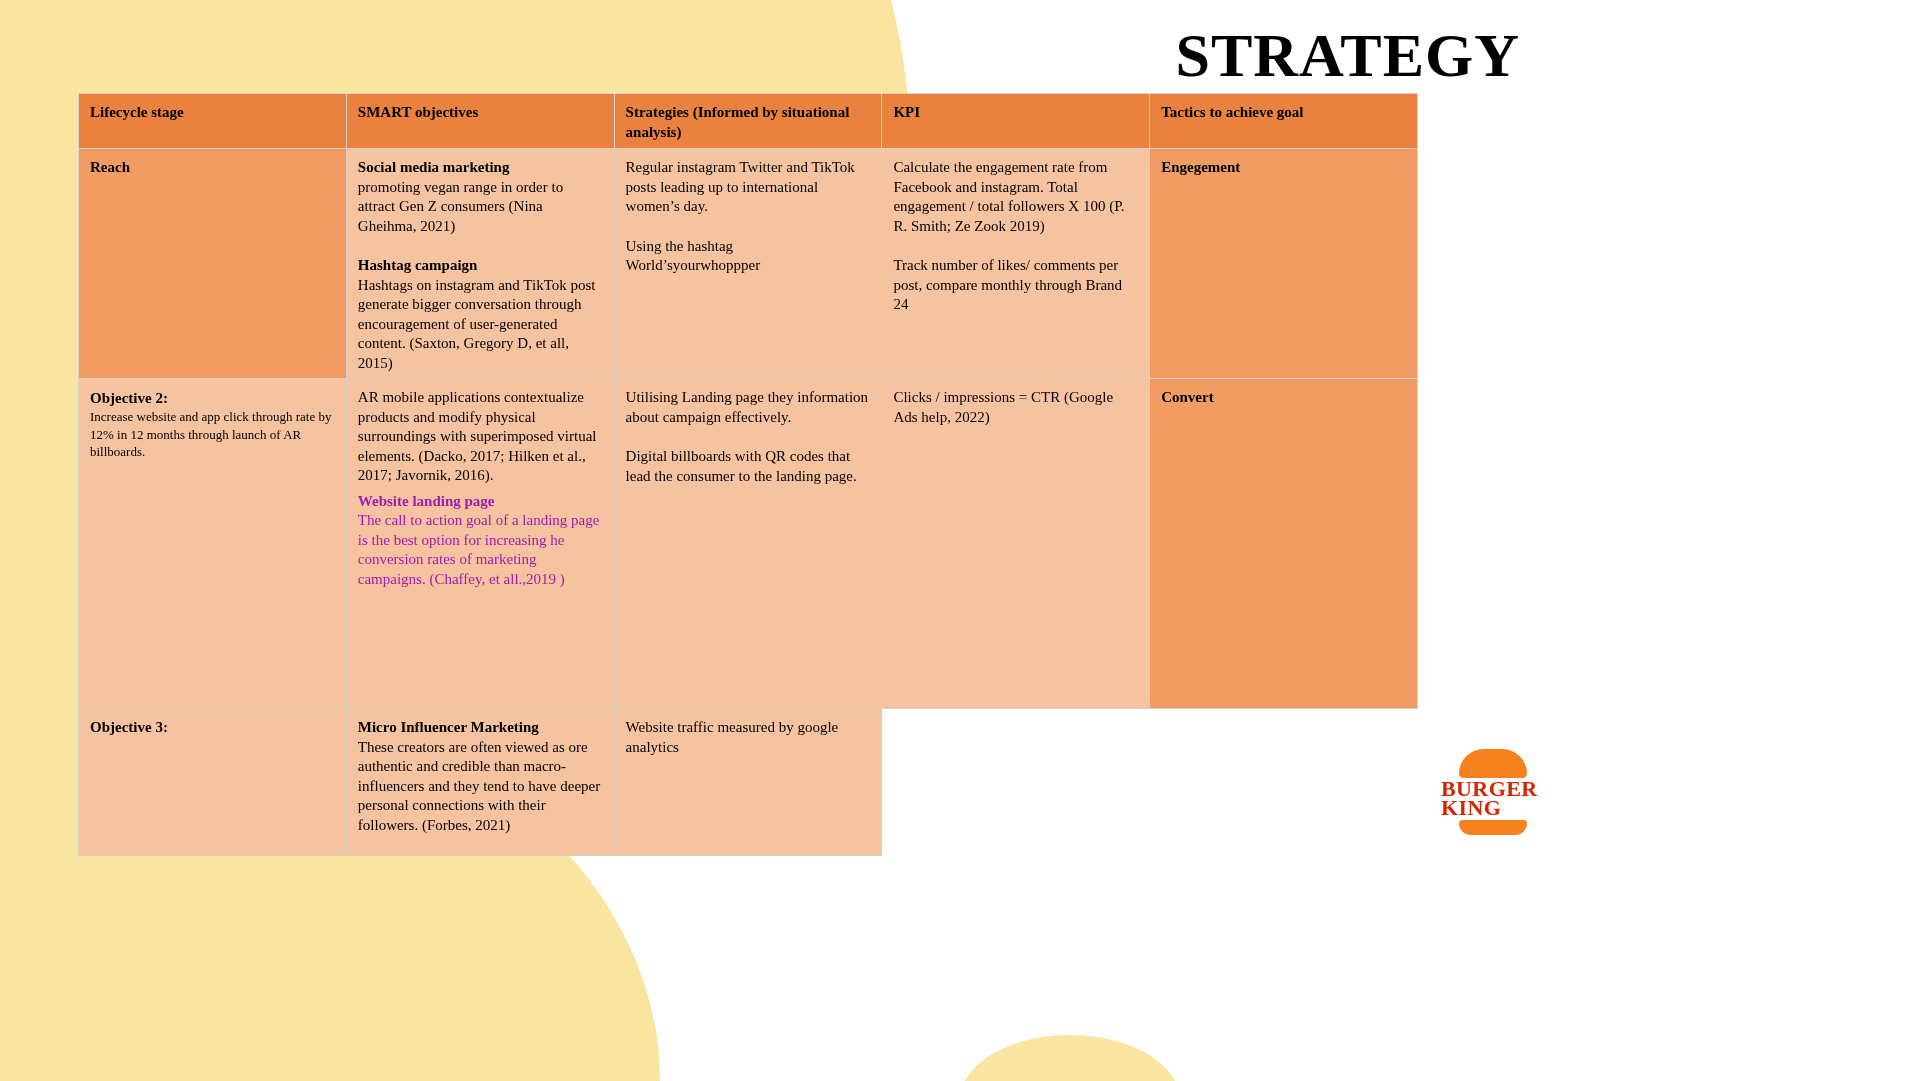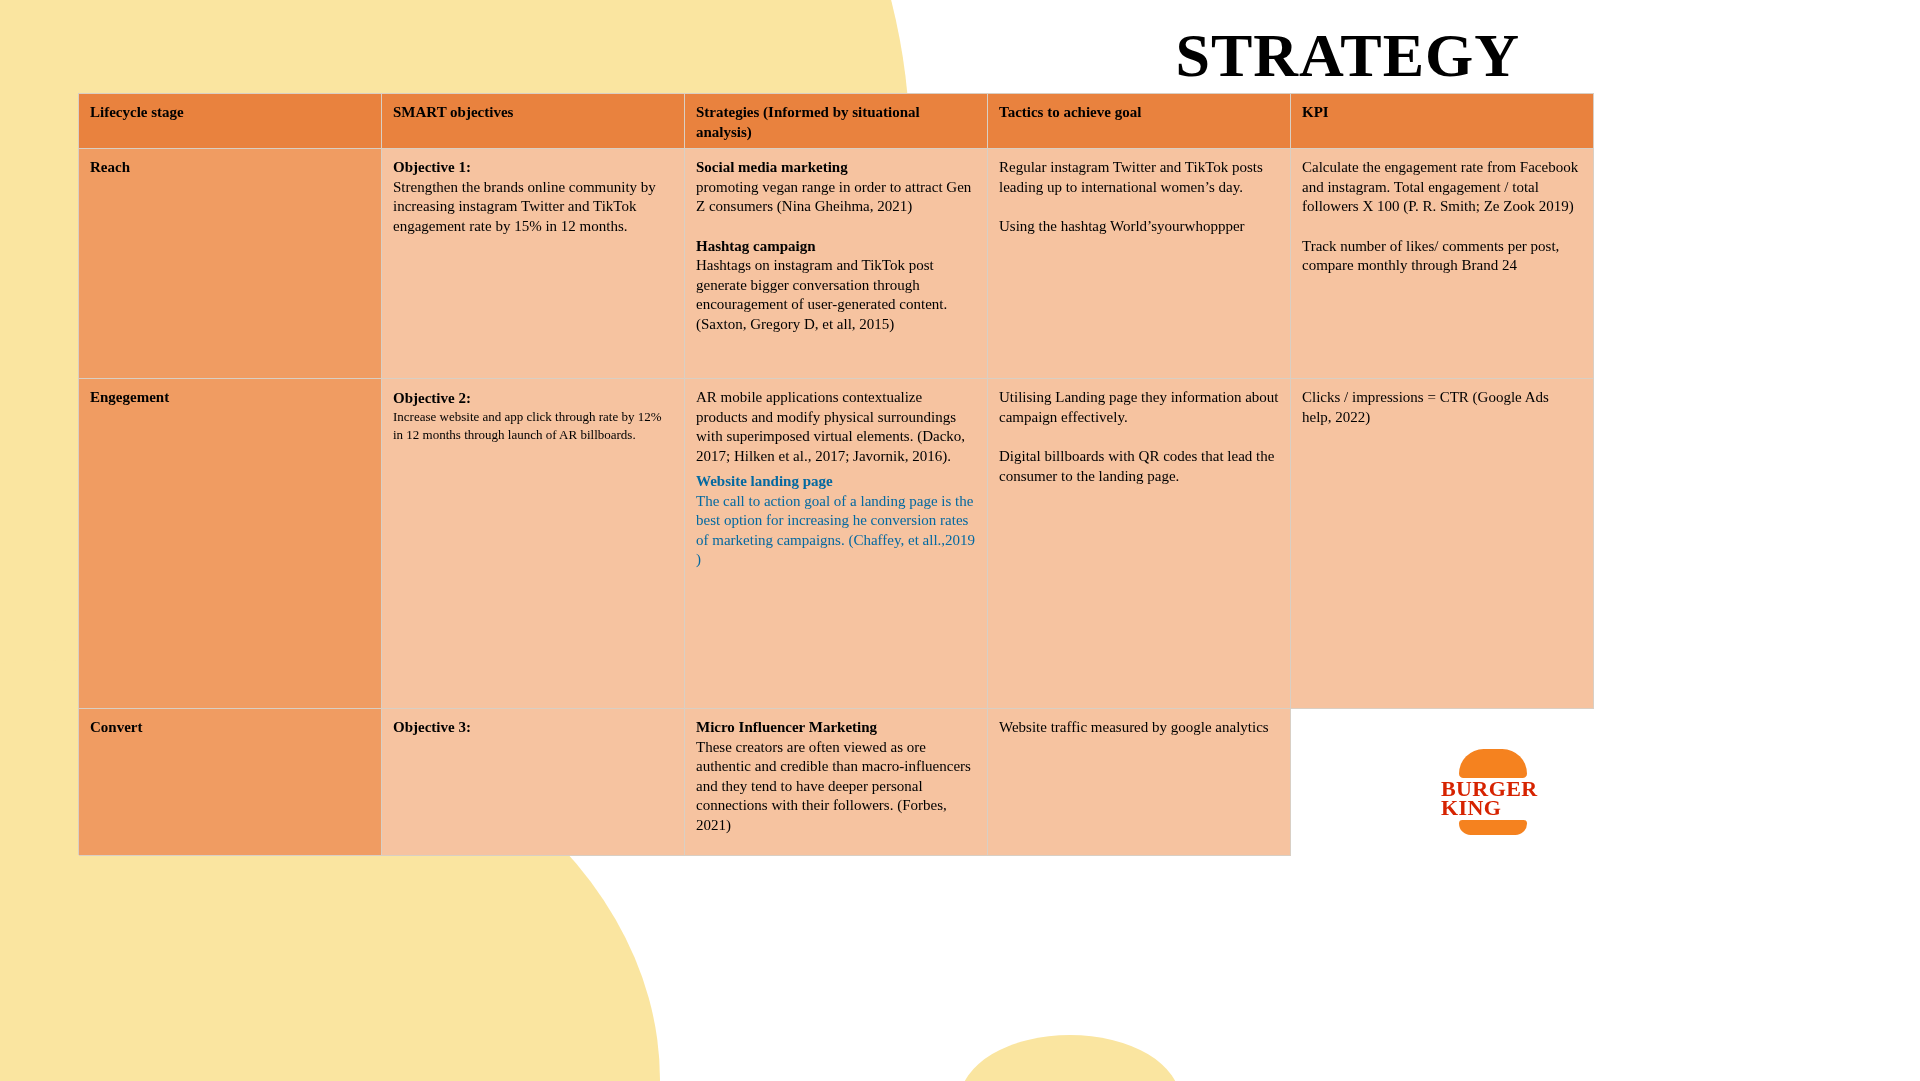--- a/index.html
+++ b/index.html
@@ -27,21 +27,21 @@
   .blob-bottom-left{left:-510px;top:660px;width:1170px;height:840px;}
   .blob-bottom-center{left:960px;top:1035px;width:220px;height:130px;}
 
   .strategy-title{
     position:absolute;top:20px;right:400px;
     font-size:62px;font-weight:bold;letter-spacing:1px;
     color:#000;white-space:nowrap;
   }
 
   .lifecycle-table{
-    position:absolute;left:78px;top:93px;width:1516px;height:762px;
+    position:absolute;left:78px;top:93px;width:1340px;height:762px;
     display:grid;
     grid-template-columns:repeat(5,1fr);
     grid-template-rows:55px 230px 330px 147px;
     border-top:1px solid var(--grid-line);
     border-left:1px solid var(--grid-line);
     font-size:15px;line-height:1.3;
   }
   .cell{
     border-right:1px solid var(--grid-line);
     border-bottom:1px solid var(--grid-line);
@@ -56,21 +56,21 @@
     background:var(--stage-bg);
     font-weight:bold;
   }
   .body-cell{
     background:var(--cell-bg);
   }
   .block + .block{margin-top:20px;}
   .block-heading{font-weight:bold;}
   .block.small{font-size:13px;line-height:1.35;}
   .block.small .block-heading{font-size:15px;}
-  .block.muted{color:#0369a1;margin-top:6px;}
+  .block.muted{color:#a21caf;margin-top:6px;}
 
   
   .bk-logo{
     position:absolute;left:1441px;top:749px;width:104px;
     text-align:left;
   }
   .bk-bun-top{width:68px;height:29px;background:var(--logo-orange);
     border-radius:34px 34px 6px 6px;margin:0 auto 1px;}
   .bk-text{color:var(--logo-red);font-weight:bold;font-size:22px;
     line-height:19px;letter-spacing:0.4px;}
@@ -86,30 +86,24 @@
   <div class="blob blob-bottom-left"></div>
   <div class="blob blob-bottom-center"></div>
 
   <h1 class="strategy-title">STRATEGY</h1>
 
   <div class="lifecycle-table">
 
     <div class="cell header-cell">Lifecycle stage</div>
     <div class="cell header-cell">SMART objectives</div>
     <div class="cell header-cell">Strategies (Informed by situational analysis)</div>
+    <div class="cell header-cell">KPI</div>
     <div class="cell header-cell">Tactics to achieve goal</div>
-    <div class="cell header-cell">KPI</div>
 
     <div class="cell stage-cell">Reach</div>
-    <div class="cell body-cell">
-        <div class="block">
-          <div class="block-heading">Objective 1:</div>
-          <div class="block-body">Strengthen the brands online community by increasing instagram Twitter and TikTok engagement rate by 15% in 12 months.</div>
-        </div>
-      </div>
     <div class="cell body-cell">
         <div class="block">
           <div class="block-heading">Social media marketing</div>
           <div class="block-body">promoting vegan range in order to attract Gen Z consumers (Nina Gheihma, 2021)</div>
         </div>
         <div class="block">
           <div class="block-heading">Hashtag campaign</div>
           <div class="block-body">Hashtags on instagram and TikTok post generate bigger conversation through encouragement of user-generated content. (Saxton, Gregory D, et all, 2015)</div>
         </div>
       </div>

